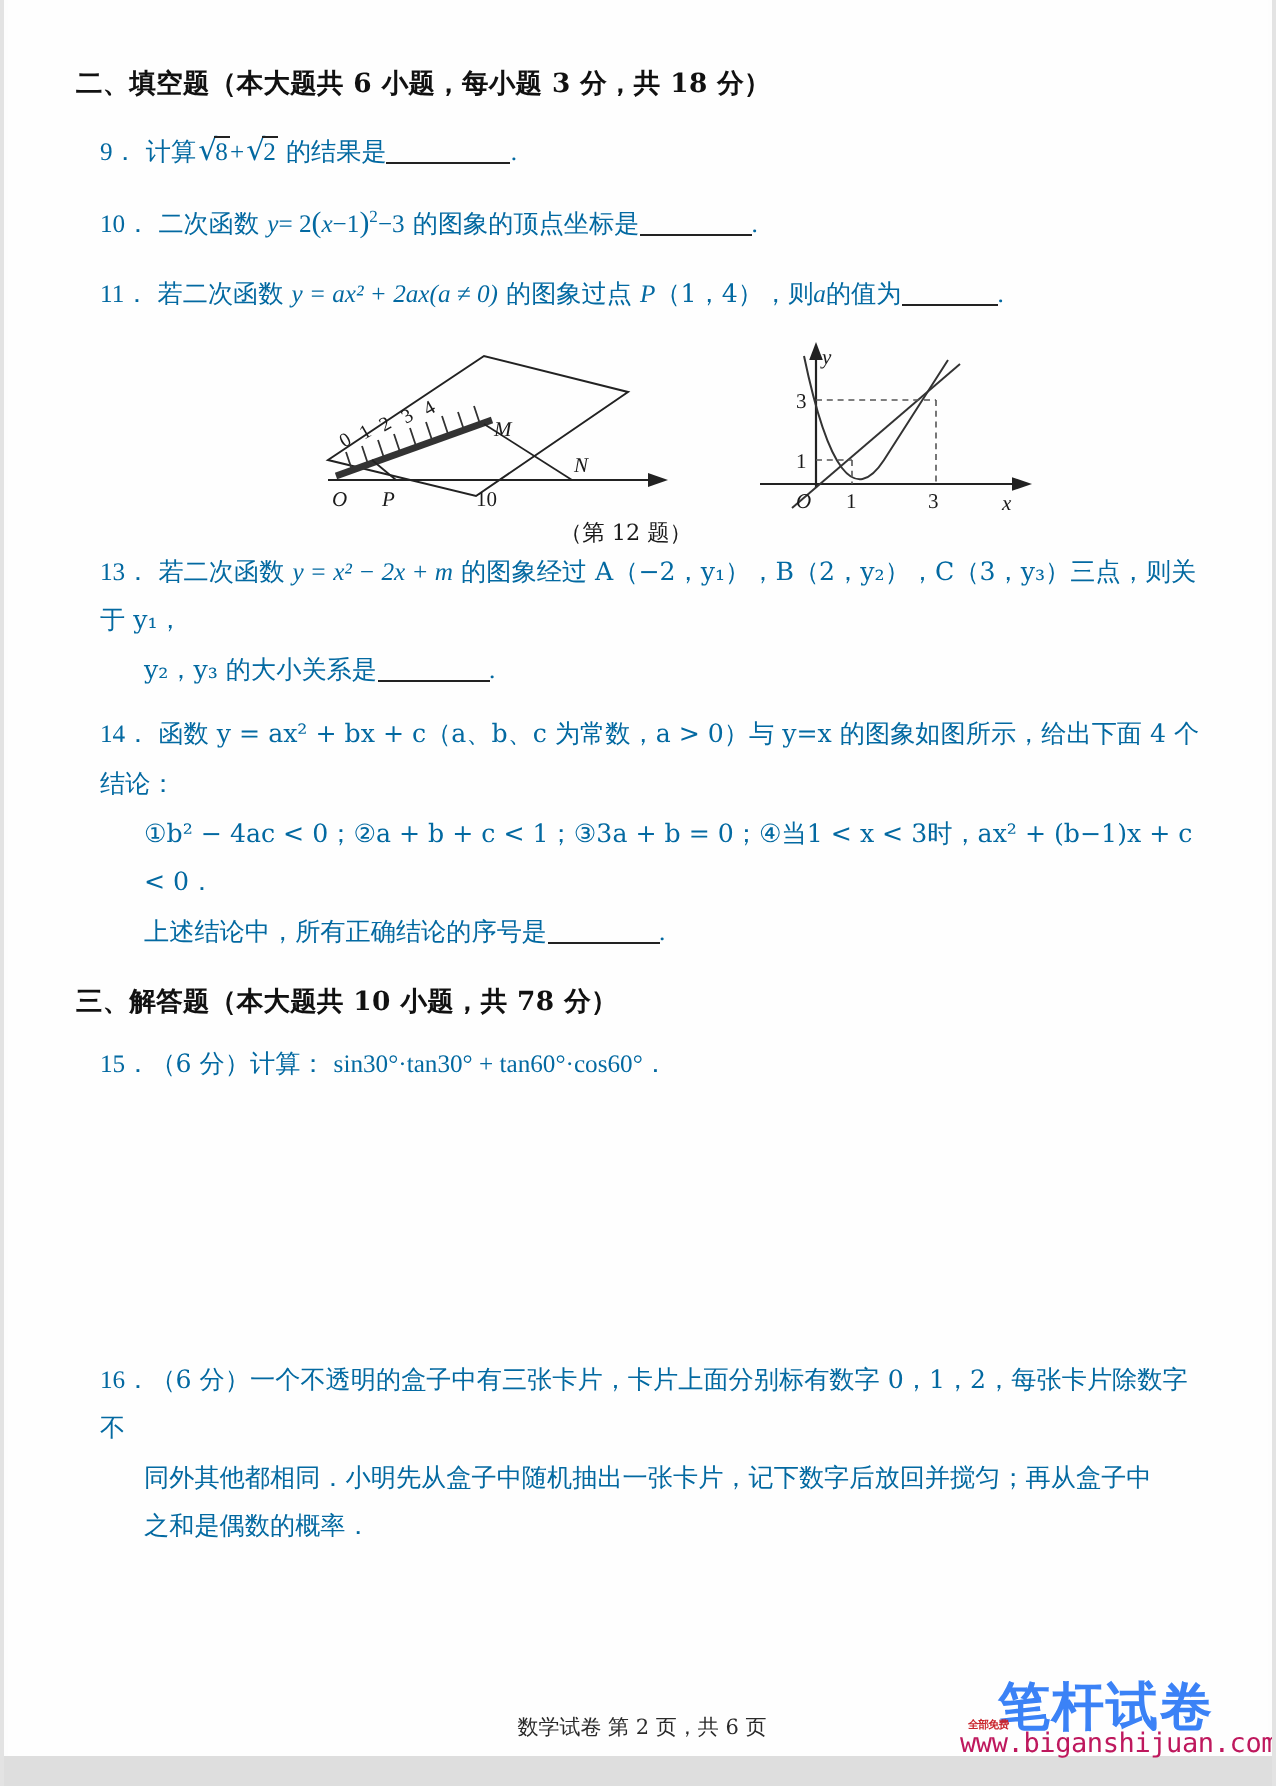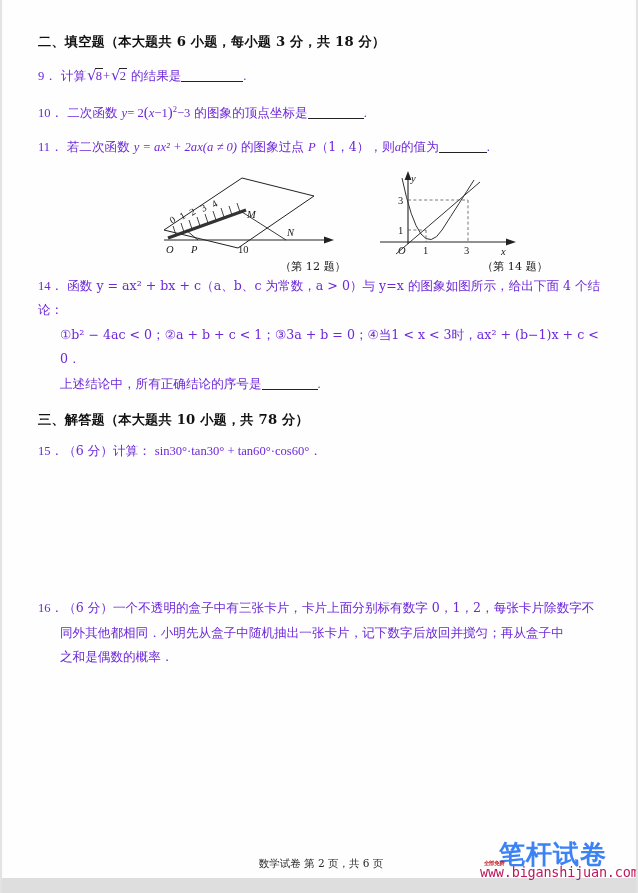--- a/index.html
+++ b/index.html
@@ -14,22 +14,22 @@
   }
   .bottom-band{position:absolute;left:0;bottom:0;width:638px;height:15px;background:#dedede;}
   .content{position:absolute;left:36px;top:33px;width:566px;}
 
   .cn{font-family:"DejaVu Serif","Liberation Serif",serif;}
   .sec-head{
     font-weight:bold;font-size:13.2px;color:#111;letter-spacing:.2px;
     margin:0 0 10px 0;
   }
   .q{
-    font-size:12.6px;color:#6d28d9;line-height:1.95;
-    margin:0 0 8px 0;position:relative;
+    font-size:12.6px;color:#0369a1;line-height:1.95;
+    margin:0 0 8px 12px;position:relative;
   }
   .indent{display:block;padding-left:22px;}
   .mi{font-family:"Liberation Serif","DejaVu Serif",serif;font-style:italic;}
   .mr{font-family:"Liberation Serif","DejaVu Serif",serif;font-style:normal;}
   .blank{display:inline-block;border-bottom:1px solid #222;vertical-align:-2px;}
   .b-long{width:62px;}
   .b-mid{width:56px;}
   .b-sh{width:48px;}
   sup{font-size:.68em;vertical-align:super;}
   .rad{display:inline-block;position:relative;padding-left:1px;}
@@ -171,24 +171,31 @@
           <g font-family="Liberation Serif, serif" font-size="10.5" fill="#1a1a1a">
             <text x="30" y="66">1</text>
             <text x="30" y="36">3</text>
             <text x="55" y="86">1</text>
             <text x="96" y="86">3</text>
             <text x="30" y="86" font-style="italic">O</text>
             <text x="43" y="14" font-style="italic">y</text>
             <text x="133" y="87" font-style="italic">x</text>
           </g>
         </svg>
-        <div class="fig-cap cn">（第 14 题）</div>
       </div>
     </div>
 
+    <div class="q cn">
+      <span class="mr">13</span><span class="mr">．</span>
+      <span>若二次函数</span>
+      <span class="mi">y = x² − 2x + m</span>
+      <span>的图象经过</span>
+      <span>A（−2，y₁），B（2，y₂），C（3，y₃）三点，则关于 y₁，</span>
+      <span class="indent"><span>y₂，y₃ 的大小关系是</span><span class="blank b-mid"></span><span class="mr">.</span></span>
+    </div>
 
     <div class="q cn">
       <span class="mr">14</span><span class="mr">．</span>
       <span>函数 y = ax² + bx + c（a、b、c 为常数，a &gt; 0）与 y=x 的图象如图所示，给出下面 4 个结论：</span>
       <span class="indent">①b² − 4ac &lt; 0；②a + b + c &lt; 1；③3a + b = 0；④当1 &lt; x &lt; 3时，ax² + (b−1)x + c &lt; 0．</span>
       <span class="indent"><span>上述结论中，所有正确结论的序号是</span><span class="blank b-mid"></span><span class="mr">.</span></span>
     </div>
 
     <div class="sec-head cn" style="margin-top:14px;">三、解答题（本大题共 10 小题，共 78 分）</div>
 

